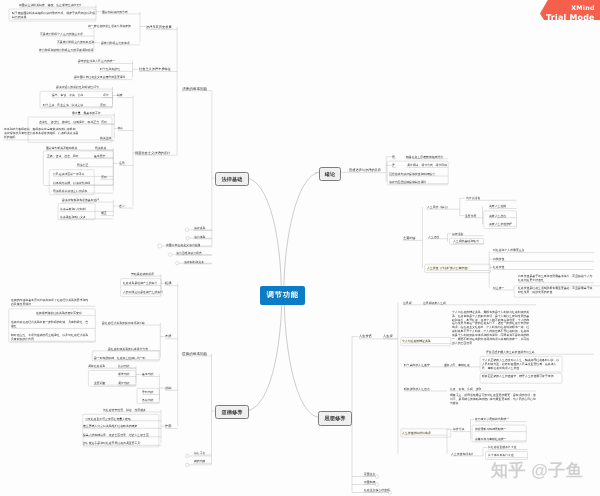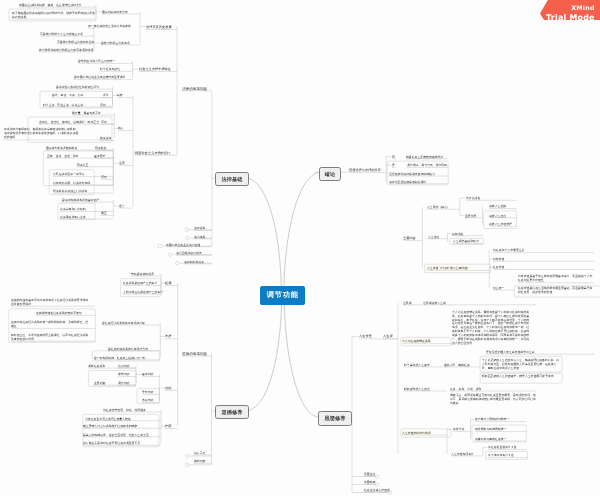--- a/index.html
+++ b/index.html
@@ -258,20 +258,21 @@
       <line x1="383.2" y1="338.90000000000003" x2="397.9" y2="338.90000000000003" stroke="#9c9c9c" stroke-width="0.3"></line>
       <line x1="363.5" y1="476.09999999999997" x2="375.5" y2="476.09999999999997" stroke="#9c9c9c" stroke-width="0.3"></line>
       <line x1="363.5" y1="484.09999999999997" x2="375.5" y2="484.09999999999997" stroke="#9c9c9c" stroke-width="0.3"></line>
       <line x1="363.5" y1="492.09999999999997" x2="388.5" y2="492.09999999999997" stroke="#9c9c9c" stroke-width="0.3"></line>
     </svg>
   <div id="root">调节功能</div>
   <div id="trial">
     <div class="l1">XMind</div>
     <div class="l2">Trial Mode</div>
   </div>
+  <div id="wm">知乎 @子鱼</div>
 <div class="nd" style="left: 19px; top: 2.9px;">由国家立法机关制定、修改、废止规范性法律文件</div>
     <div class="nd ml" style="left: 11.5px; width: 830px; top: 10.8px;">赋予某些国家机关或组织以法律形式出现、规定于共同内容以及强制力的法规</div>
     <div class="nd" style="left: 102px; top: 9.7px;">国家创制法律的方式</div>
     <div class="nd" style="left: 88.3px; top: 24.2px;">由一定社会物质生活条件所决定的</div>
     <div class="nd" style="left: 40px; top: 31.9px;">不是统治阶级个人意志的随意表现</div>
     <div class="nd" style="left: 57px; top: 39.7px;">不是统治阶级意志的简单总和</div>
     <div class="nd" style="left: 38.7px; top: 47.8px;">统治阶级和被统治阶级意志的平衡调和协调</div>
     <div class="nd" style="left: 100.8px; top: 40.7px;">是统治阶级意志的体现</div>
     <div class="nd s2" style="left: 146px; top: 24.9px;">法律及其历史发展</div>
     <div class="nd" style="left: 78.3px; top: 59.2px;">是党的主张和人民意志的统一</div>

